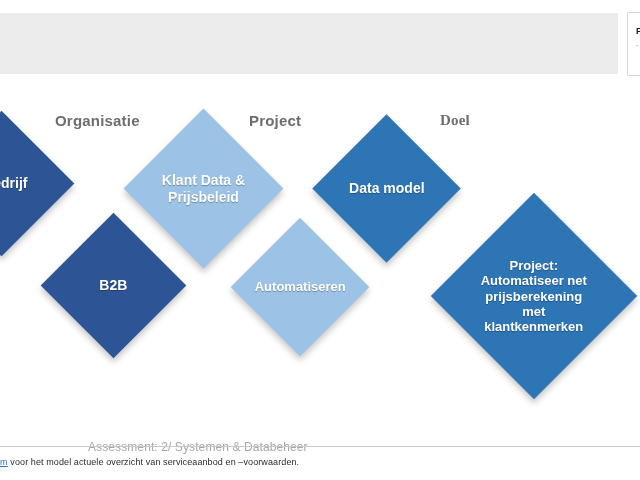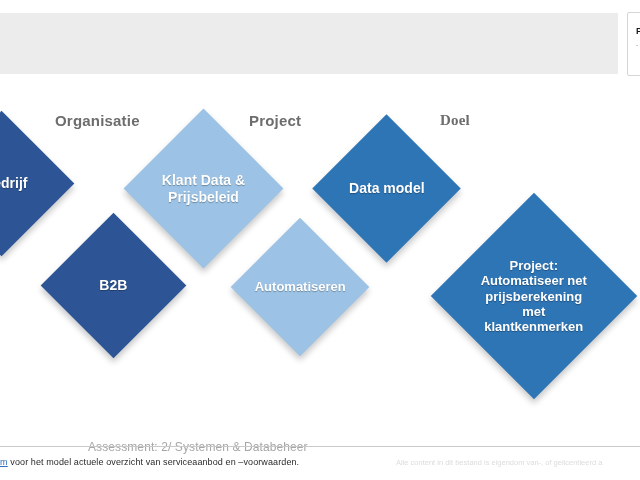--- a/index.html
+++ b/index.html
@@ -229,16 +229,15 @@
     </div>
 
     <div class="assessment-caption">Assessment: 2/ Systemen &amp; Databeheer</div>
 
     <div class="footer-rule"></div>
 
     <div class="footer-left">
       <span class="footer-link">ice.com</span><span> voor het model actuele overzicht van serviceaanbod en –voorwaarden.</span>
     </div>
 
-    <div class="footer-right">Alle content in dit bestand is eigendom van-, of gelicentieerd a</div>
 
   </div>
 </div>
 
 </body></html>

